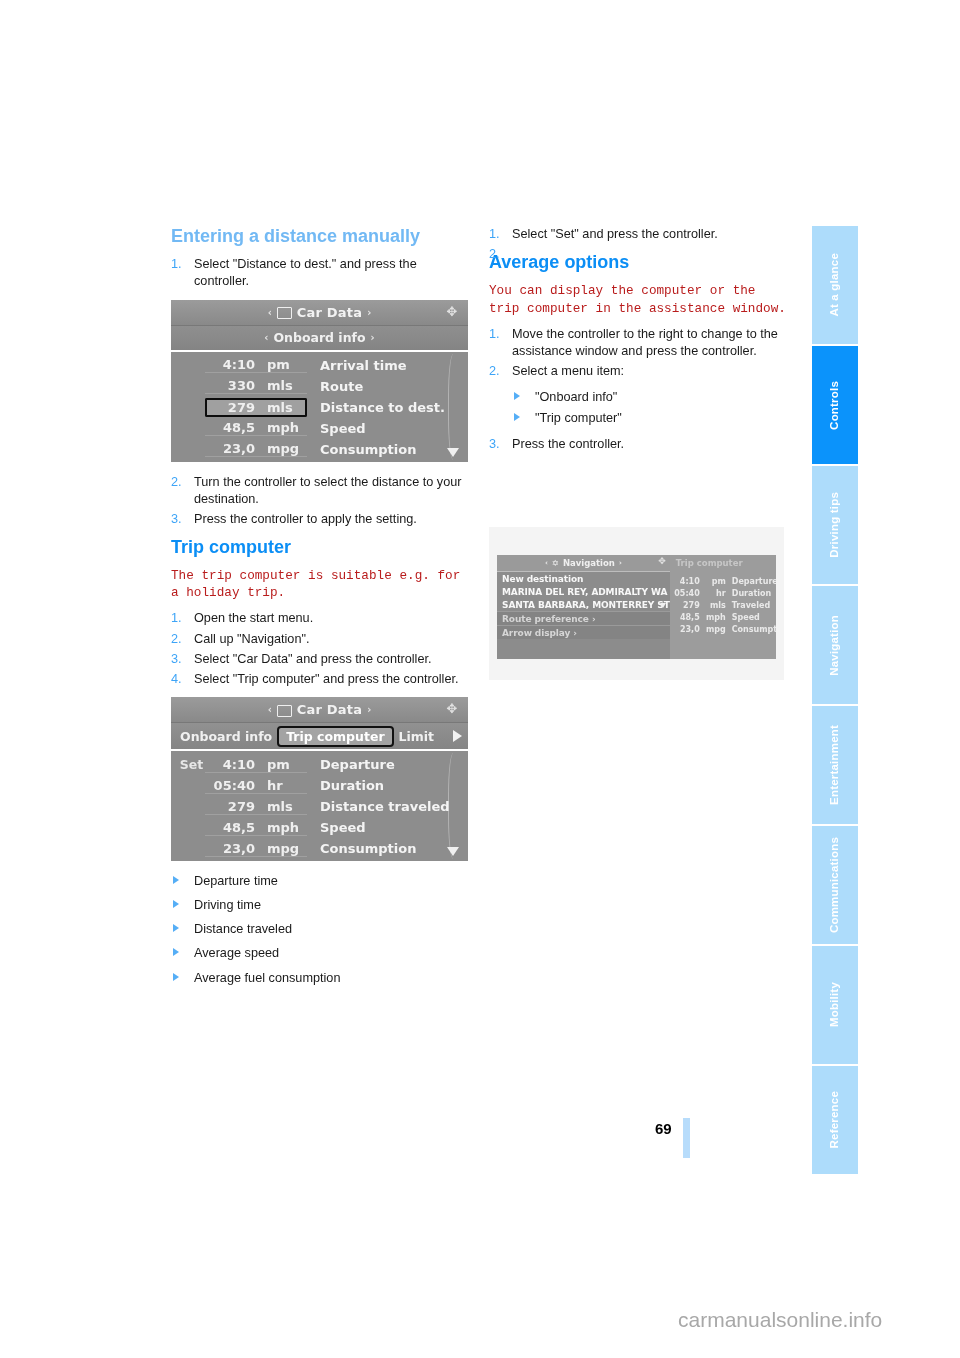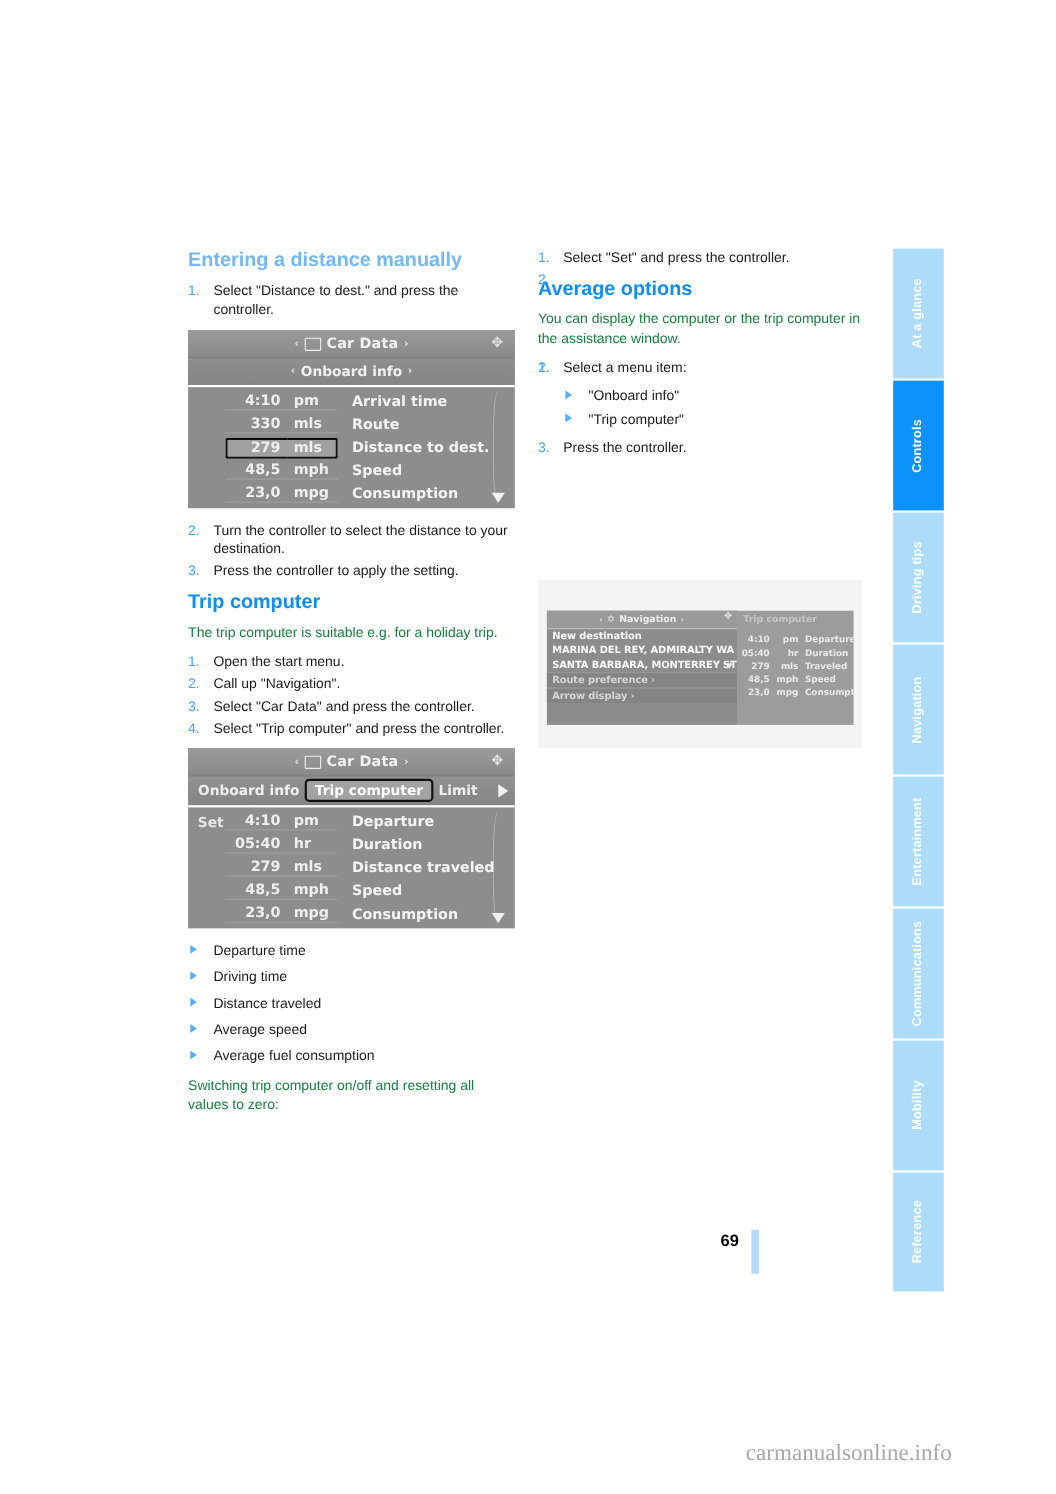--- a/index.html
+++ b/index.html
@@ -70,21 +70,22 @@
     margin: 0 0 9px 0;
     line-height: 1.18;
   }
   h2.light  { color: #72b9f4; }
   h2.bright { color: #0b8ef5; }
 
   p.body {
     font-size: 12.7px;
     line-height: 1.35;
     margin: 0 0 9px 0;
-    color: #15803d;
+    color: #b91c1c;
+    font-family: Liberation Mono, monospace;
   }
 
   ol.steps {
     list-style: none;
     margin: 0 0 9px 0;
     padding: 0;
     counter-reset: none;
   }
   ol.steps li {
     position: relative;
@@ -379,21 +380,21 @@
     width: 7px;
     height: 40px;
     background: #b7dcfb;
   }
   .watermark {
     position: absolute;
     left: 678px;
     top: 1308px;
     font-size: 21px;
     color: #a8a8a8;
-    font-family: Liberation Serif, serif;
+    font-family: Liberation Sans, sans-serif;
   }
 </style>
 </head>
 <body>
 
 <div class="page">
 
   <div class="col col-left">
 
     <h2 class="section light">Entering a distance manually</h2>
@@ -555,21 +556,20 @@
       <li>
         <span class="tri"></span>
         <span>Average speed</span>
       </li>
       <li>
         <span class="tri"></span>
         <span>Average fuel consumption</span>
       </li>
     </ul>
 
-    <p class="body">Switching trip computer on/off and resetting all values to zero:</p>
   </div>
 
   <div class="col col-right">
 
     <ol class="steps">
       <li>
         <span class="num">1.</span>
         <span>Select "Set" and press the controller.</span>
       </li>
       <li>
@@ -577,20 +577,21 @@
       </li>
     </ol>
 
     <h2 class="section bright">Average options</h2>
 
     <p class="body">You can display the computer or the trip computer in the assistance window.</p>
 
     <ol class="steps">
       <li>
         <span class="num">1.</span>
+        <span>Move the controller to the right to change to the assistance window and press the controller.</span>
       </li>
       <li>
         <span class="num">2.</span>
         <span>Select a menu item:</span>
       </li>
     </ol>
 
     <ul class="arrows indented">
       <li>
         <span class="tri"></span>

